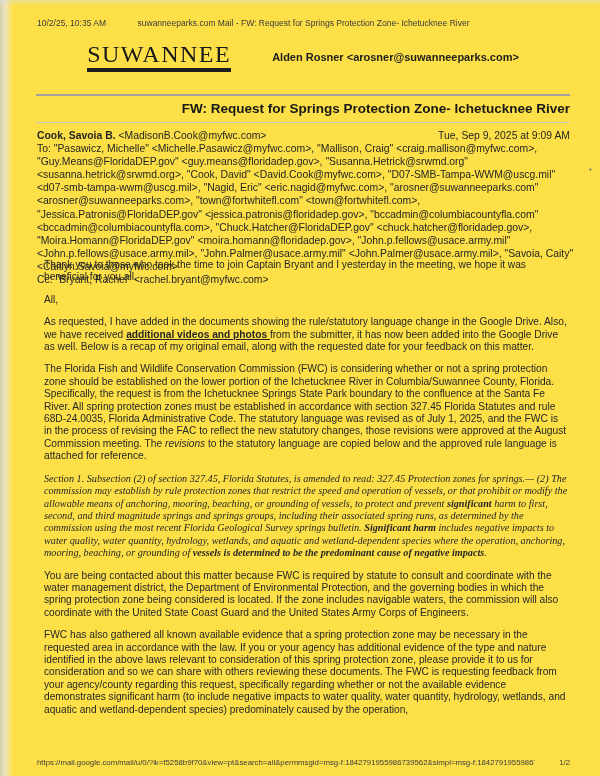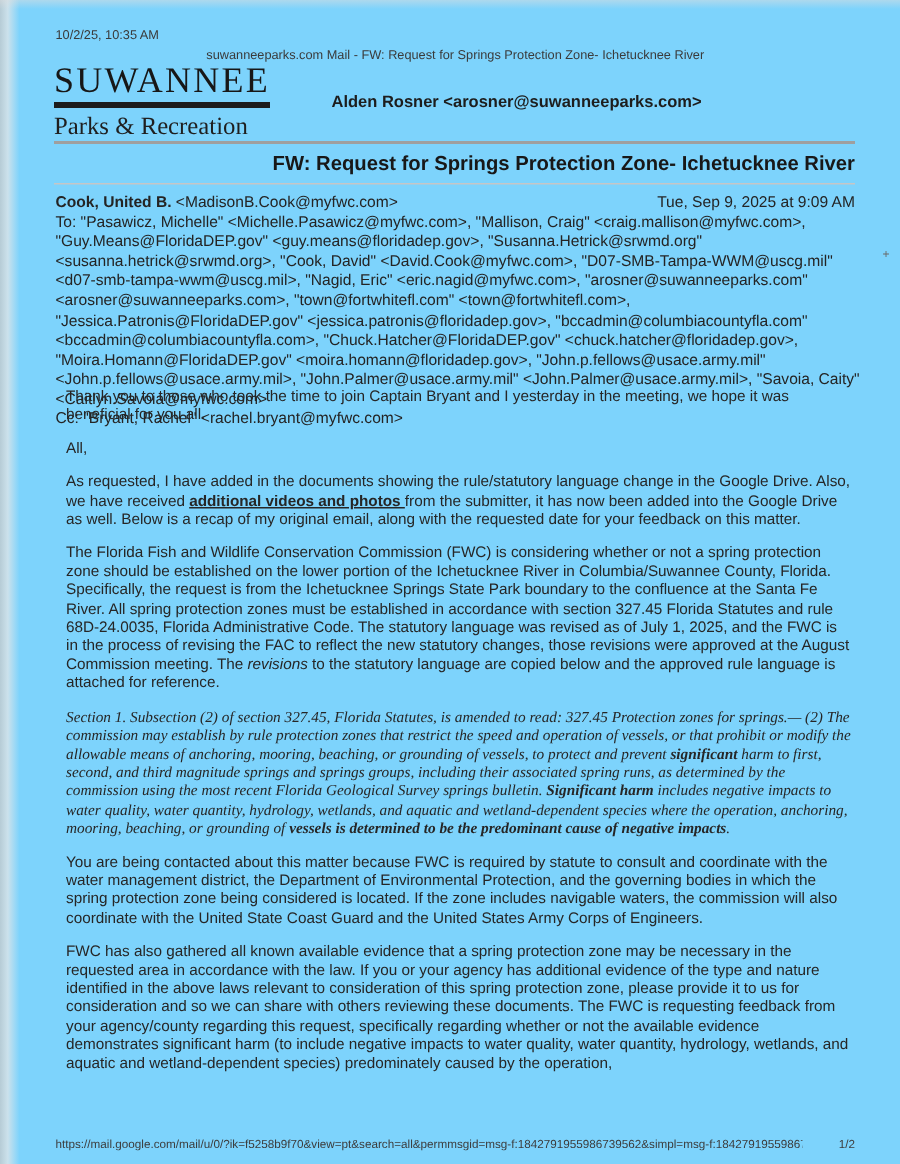--- a/index.html
+++ b/index.html
@@ -1,21 +1,21 @@
 <!DOCTYPE html>
 <html><head>
 <meta charset="utf-8">
 <style>
   * { box-sizing: border-box; }
   html, body { margin: 0; padding: 0; background: #e9e9e9; }
   .page {
     position: relative;
     width: 600px;
     height: 776px;
-    background: #7dd3fc;
+    background: #fde047;
     overflow: hidden;
     font-family: "Liberation Sans", sans-serif;
     color: #232323;
     margin: 0 auto;
   }
   .scan-edge-left {
     position: absolute; left: 0; top: 0; bottom: 0; width: 13px;
     background: linear-gradient(to right, #c9c9c9 0%, #e6e6e6 40%, rgba(255,255,255,0) 100%);
     opacity: 0.75;
   }
@@ -24,25 +24,24 @@
     background: linear-gradient(to bottom, #dedede, rgba(255,255,255,0));
     opacity: 0.5;
   }
   .print-meta {
     position: absolute; top: 18px; left: 37px; right: 30px;
     font-size: 8.5px; color: #3a3a3a; height: 12px;
   }
   .print-meta .meta-center {
     position: absolute; left: 50%; transform: translateX(-50%);
     white-space: nowrap;
-    margin-top: 13px;
   }
   .masthead {
     position: absolute; top: 42px; left: 36px; right: 30px;
-    display: flex; justify-content: flex-start; align-items: center; gap: 41px;
+    display: flex; justify-content: center; align-items: center; gap: 41px;
   }
   .logo-top {
     display: inline-block;
     font-family: "Liberation Serif", serif;
     font-size: 24px; letter-spacing: 1.5px; color: #171717; line-height: 1;
     border-bottom: 4px solid #1c1c1c; padding-bottom: 2px;
   }
   .logo-bottom {
     font-family: "Liberation Serif", serif;
     font-size: 16.5px; color: #1f1f1f; margin-top: 3px; line-height: 1.1;
@@ -90,32 +89,31 @@
   <div class="scan-edge-top"></div>
 
   <div class="print-meta">
     <span class="meta-left">10/2/25, 10:35 AM</span>
     <span class="meta-center">suwanneeparks.com Mail - FW: Request for Springs Protection Zone- Ichetucknee River</span>
   </div>
 
   <div class="masthead">
     <div class="logo">
       <span class="logo-top">SUWANNEE</span>
-      <div class="logo-bottom">Parks &amp; Recreation</div>
     </div>
     <div class="account">Alden Rosner &lt;arosner@suwanneeparks.com&gt;</div>
   </div>
 
   <div class="rule-thick"></div>
   <h1 class="subject">FW: Request for Springs Protection Zone- Ichetucknee River</h1>
   <div class="rule-thin"></div>
 
   <div class="msg-header">
     <div class="from-row">
-      <div class="from"><span class="from-name">Cook, United B.</span><span class="from-email"> &lt;MadisonB.Cook@myfwc.com&gt;</span></div>
+      <div class="from"><span class="from-name">Cook, Savoia B.</span><span class="from-email"> &lt;MadisonB.Cook@myfwc.com&gt;</span></div>
       <div class="msg-date">Tue, Sep 9, 2025 at 9:09 AM</div>
     </div>
     <div class="to-block">To: "Pasawicz, Michelle" &lt;Michelle.Pasawicz@myfwc.com&gt;, "Mallison, Craig" &lt;craig.mallison@myfwc.com&gt;, "Guy.Means@FloridaDEP.gov" &lt;guy.means@floridadep.gov&gt;, "Susanna.Hetrick@srwmd.org" &lt;susanna.hetrick@srwmd.org&gt;, "Cook, David" &lt;David.Cook@myfwc.com&gt;, "D07-SMB-Tampa-WWM@uscg.mil" &lt;d07-smb-tampa-wwm@uscg.mil&gt;, "Nagid, Eric" &lt;eric.nagid@myfwc.com&gt;, "arosner@suwanneeparks.com" &lt;arosner@suwanneeparks.com&gt;, "town@fortwhitefl.com" &lt;town@fortwhitefl.com&gt;, "Jessica.Patronis@FloridaDEP.gov" &lt;jessica.patronis@floridadep.gov&gt;, "bccadmin@columbiacountyfla.com" &lt;bccadmin@columbiacountyfla.com&gt;, "Chuck.Hatcher@FloridaDEP.gov" &lt;chuck.hatcher@floridadep.gov&gt;, "Moira.Homann@FloridaDEP.gov" &lt;moira.homann@floridadep.gov&gt;, "John.p.fellows@usace.army.mil" &lt;John.p.fellows@usace.army.mil&gt;, "John.Palmer@usace.army.mil" &lt;John.Palmer@usace.army.mil&gt;, "Savoia, Caity" &lt;Caitlyn.Savoia@myfwc.com&gt;</div>
     <div class="cc-block">Cc: "Bryant, Rachel" &lt;rachel.bryant@myfwc.com&gt;</div>
   </div>
 
   <div class="email-body">
       <p class="normal"><span class="">Thank you to those who took the time to join Captain Bryant and I yesterday in the meeting, we hope it was beneficial for you all.</span></p>
       <p class="normal"><span class="">All,</span></p>
       <p class="normal"><span class="">As requested, I have added in the documents showing the rule/statutory language change in the Google Drive. Also, we have received </span><span class=" seg-b seg-u">additional videos and photos </span><span class="">from the submitter, it has now been added into the Google Drive as well. Below is a recap of my original email, along with the requested date for your feedback on this matter.</span></p>

